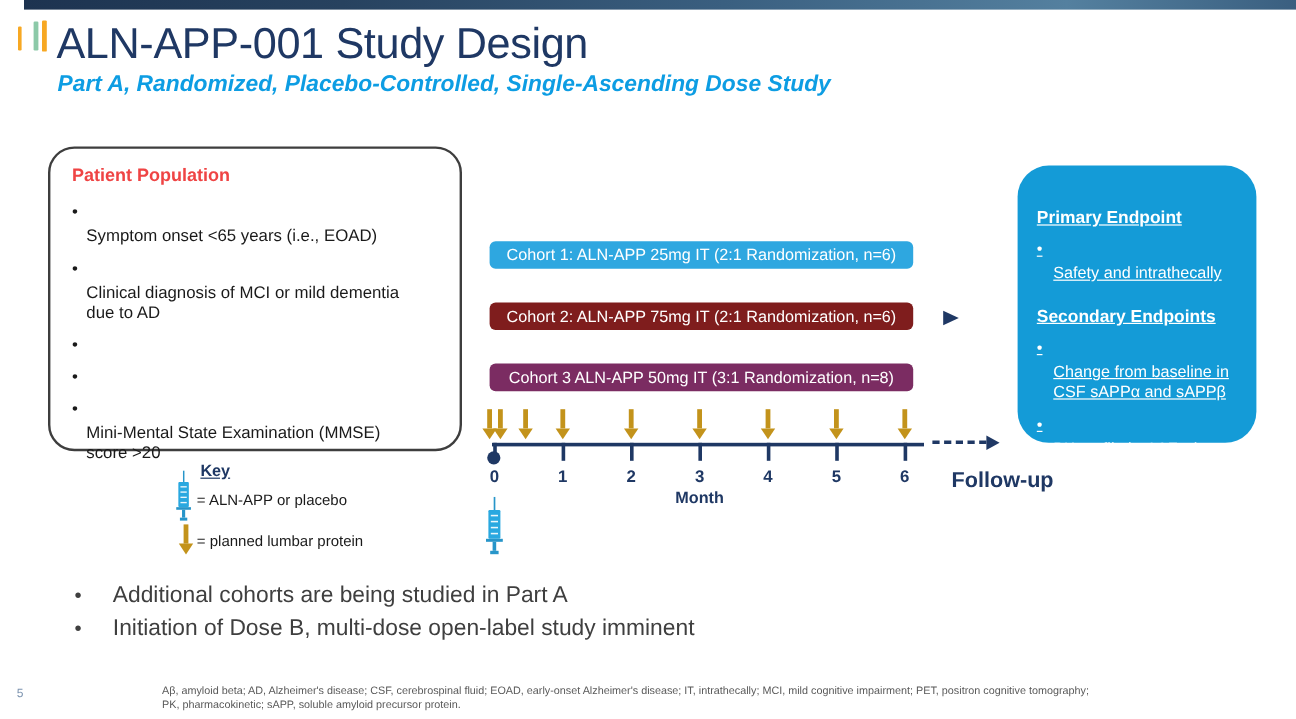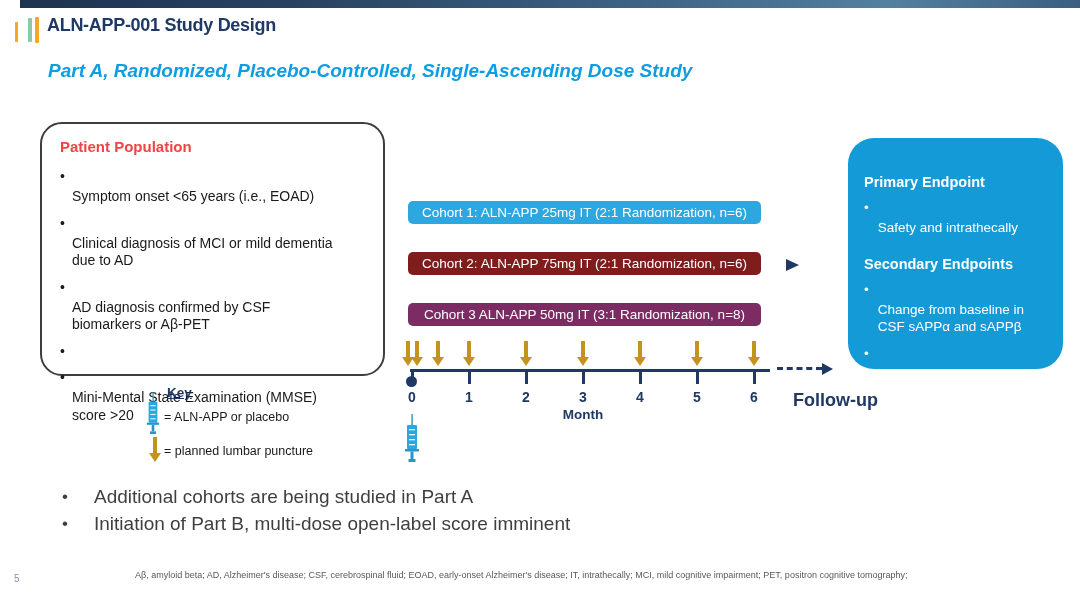--- a/index.html
+++ b/index.html
@@ -9,42 +9,42 @@
     --navy:#1F3864; --cyan:#0D9DE3; --gold:#C3931B; --orange:#F7A823;
     --green:#8CC9A8; --epblue:#149BD7;
   }
   .top-bar{position:absolute;left:20px;top:0;width:1060px;height:8px;
     background:linear-gradient(90deg,#1d3350 0%,#27425f 25%,#3a5f80 55%,#54809f 82%,#41678а 100%);
     background:linear-gradient(90deg,#1d3350 0%,#27425f 25%,#3a5f80 55%,#54809f 82%,#3a5f80 100%);}
   .logo-bar{position:absolute;border-radius:1px;}
   .logo-bar.b1{left:15px;top:22px;width:3px;height:20px;background:var(--orange);}
   .logo-bar.b2{left:28px;top:18px;width:4px;height:24px;background:var(--green);}
   .logo-bar.b3{left:35px;top:17px;width:4px;height:26px;background:var(--orange);}
-  .title{position:absolute;left:47px;top:15px;font-size:18px;font-weight:bold;color:var(--navy);letter-spacing:-0.3px;}
+  .title{position:absolute;left:47px;top:15px;font-size:36px;font-weight:normal;color:var(--navy);letter-spacing:-0.3px;}
   .subtitle{position:absolute;left:48px;top:60px;font-size:19px;font-weight:bold;color:var(--cyan);font-style:italic;}
 
   
   .pp-box{position:absolute;left:40px;top:122px;width:305px;height:222px;
     border:2.5px solid #3E3E3E;border-radius:22px;padding:14px 18px;background:#fff;}
   .pp-heading{font-size:15px;font-weight:bold;color:#ef4444;}
   .pp-list{margin-top:13px;}
   .pp-item{display:flex;font-size:14px;color:#1A1A1A;line-height:17.5px;margin-bottom:9px;}
   .pp-dot{margin-right:7px;}
   .wrap-pre{white-space:pre-line;margin-top:20px;}
 
   
   .cohort-bar{position:absolute;left:408px;width:353px;height:23px;border-radius:5px;
     color:#fff;font-size:13.5px;text-align:center;line-height:23px;}
   .play-arrow{position:absolute;left:786px;top:259px;width:0;height:0;
     border-top:6.5px solid transparent;border-bottom:6.5px solid transparent;
     border-left:13px solid var(--navy);}
 
   
   .ep-box{position:absolute;left:848px;top:138px;width:183px;height:195px;
-    background:var(--epblue);border-radius:26px;color:#fff;padding:36px 16px 0 16px;}
+    background:var(--epblue);border-radius:26px;color:#fff;padding:36px 0 0 16px;text-decoration:underline;}
   .ep-heading{font-size:14.5px;font-weight:bold;margin-bottom:9px;}
   .ep-section + .ep-section{margin-top:20px;}
   .ep-item{display:flex;font-size:13.5px;line-height:17px;margin-bottom:10px;}
   .ep-dot{margin-right:9px;}
 
   
   .tl-line{position:absolute;left:410px;top:369px;width:360px;height:3px;background:var(--navy);}
   .tl-tick{position:absolute;top:369px;width:3px;height:15px;background:var(--navy);}
   .tl-dot{position:absolute;left:406px;top:376px;width:11px;height:11px;border-radius:50%;background:var(--navy);}
   .tl-dash{position:absolute;left:777px;top:367px;width:45px;height:0;border-top:3px dashed var(--navy);}
@@ -96,22 +96,20 @@
         <span class="pp-dot">•</span>
         <span class="pp-text wrap-pre">Symptom onset &lt;65 years (i.e., EOAD)</span>
       </div>
       <div class="pp-item">
         <span class="pp-dot">•</span>
         <span class="pp-text wrap-pre">Clinical diagnosis of MCI or mild dementia
 due to AD</span>
       </div>
       <div class="pp-item">
         <span class="pp-dot">•</span>
-        <span class="pp-text wrap-pre">AD diagnosis confirmed by CSF
-biomarkers or Aβ-PET</span>
       </div>
       <div class="pp-item">
         <span class="pp-dot">•</span>
       </div>
       <div class="pp-item">
         <span class="pp-dot">•</span>
         <span class="pp-text wrap-pre">Mini-Mental State Examination (MMSE)
 score &gt;20</span>
       </div>
     </div>
@@ -229,30 +227,31 @@
     <rect x="5" y="30" width="6" height="1.3" fill="#fff" opacity="0.9"></rect>
     <rect x="1" y="35" width="14" height="2.5" fill="#2795C9"></rect>
     <rect x="6.5" y="37.5" width="3" height="7.5" fill="#2795C9"></rect>
     <rect x="4.5" y="45" width="7" height="3" fill="#2795C9"></rect>
   </svg>
   <div class="key-label k1">= ALN-APP or placebo</div>
   <div class="g-arrow key-arrow">
     <div class="g-stem"></div>
       <div class="g-head"></div>
   </div>
-  <div class="key-label k2">= planned lumbar puncture</div>
+  <div class="key-label k2">= planned lumbar protein</div>
 </div>
 
 <div class="notes" id="notes-list">
     <div class="note-item">
       <span class="note-dot">•</span>
       <span class="note-text">Additional cohorts are being studied in Part A</span>
     </div>
     <div class="note-item">
       <span class="note-dot">•</span>
-      <span class="note-text">Initiation of Part B, multi-dose open-label score imminent</span>
+      <span class="note-text">Initiation of Dose B, multi-dose open-label study imminent</span>
     </div>
   </div>
 
 <div class="footnote">
   <div>Aβ, amyloid beta; AD, Alzheimer's disease; CSF, cerebrospinal fluid; EOAD, early-onset Alzheimer's disease; IT, intrathecally; MCI, mild cognitive impairment; PET, positron cognitive tomography;</div>
+  <div>PK, pharmacokinetic; sAPP, soluble amyloid precursor protein.</div>
 </div>
 <div class="page-num">5</div>
 
 </body></html>

